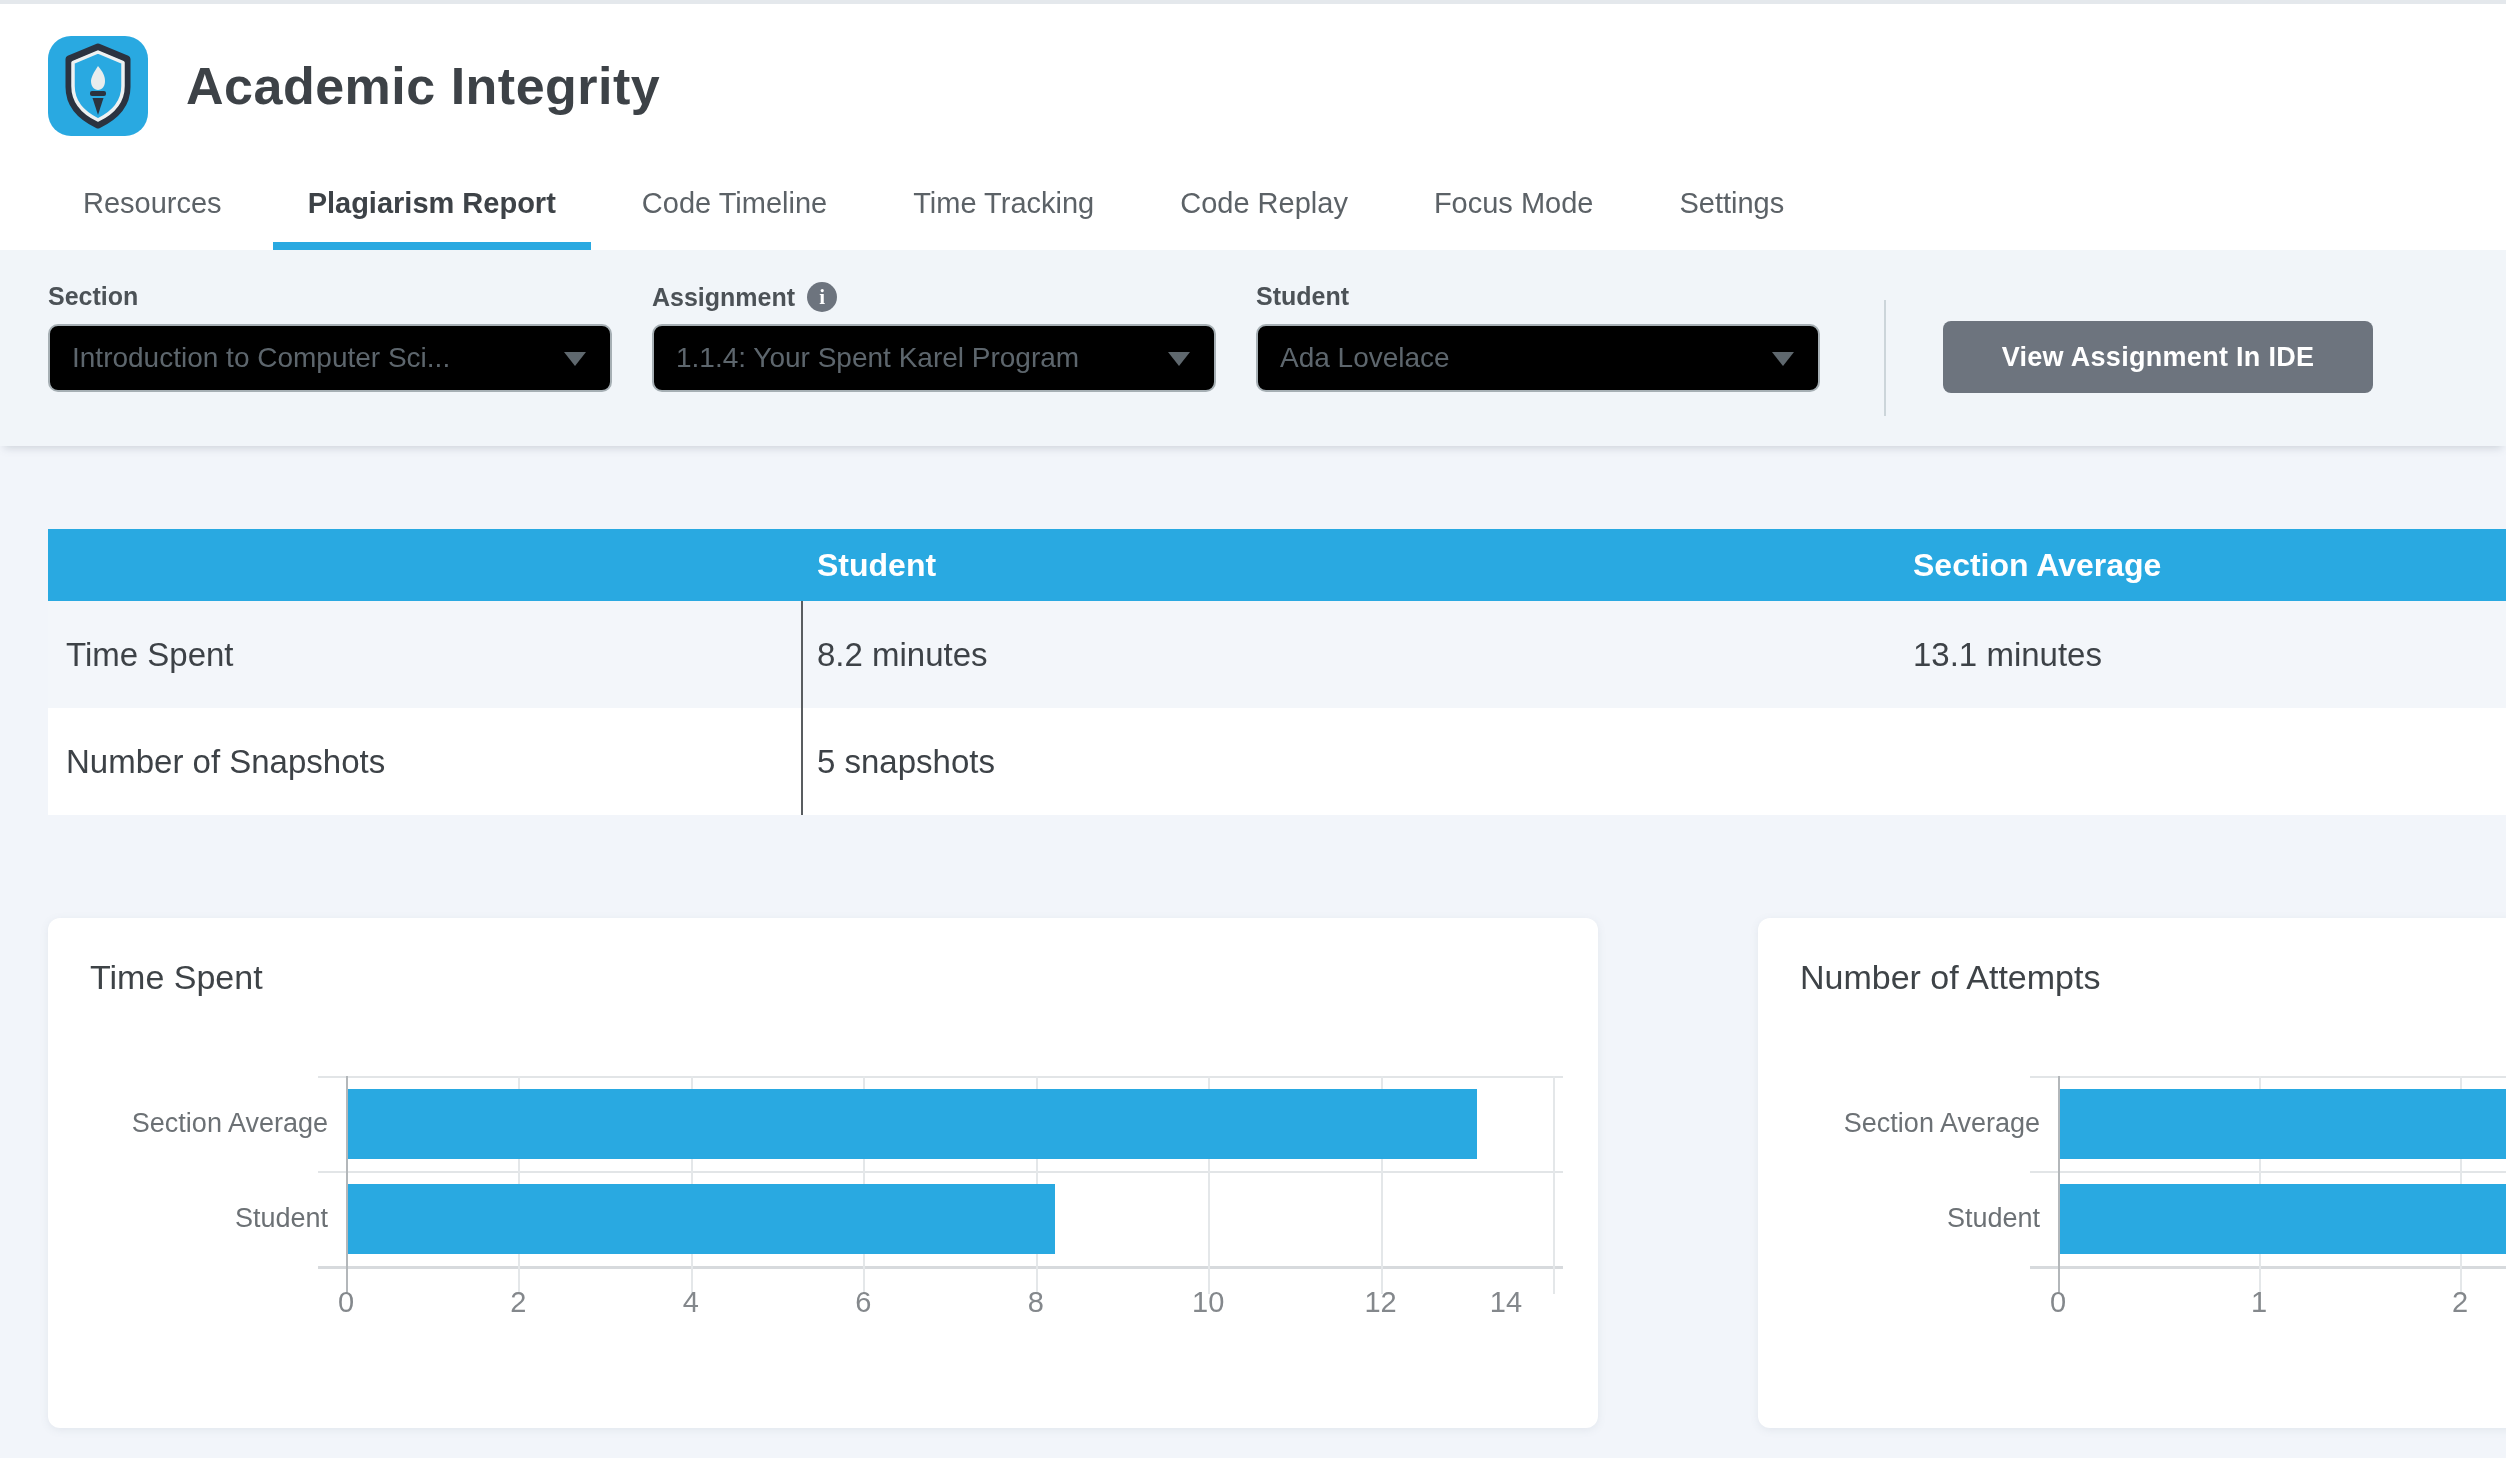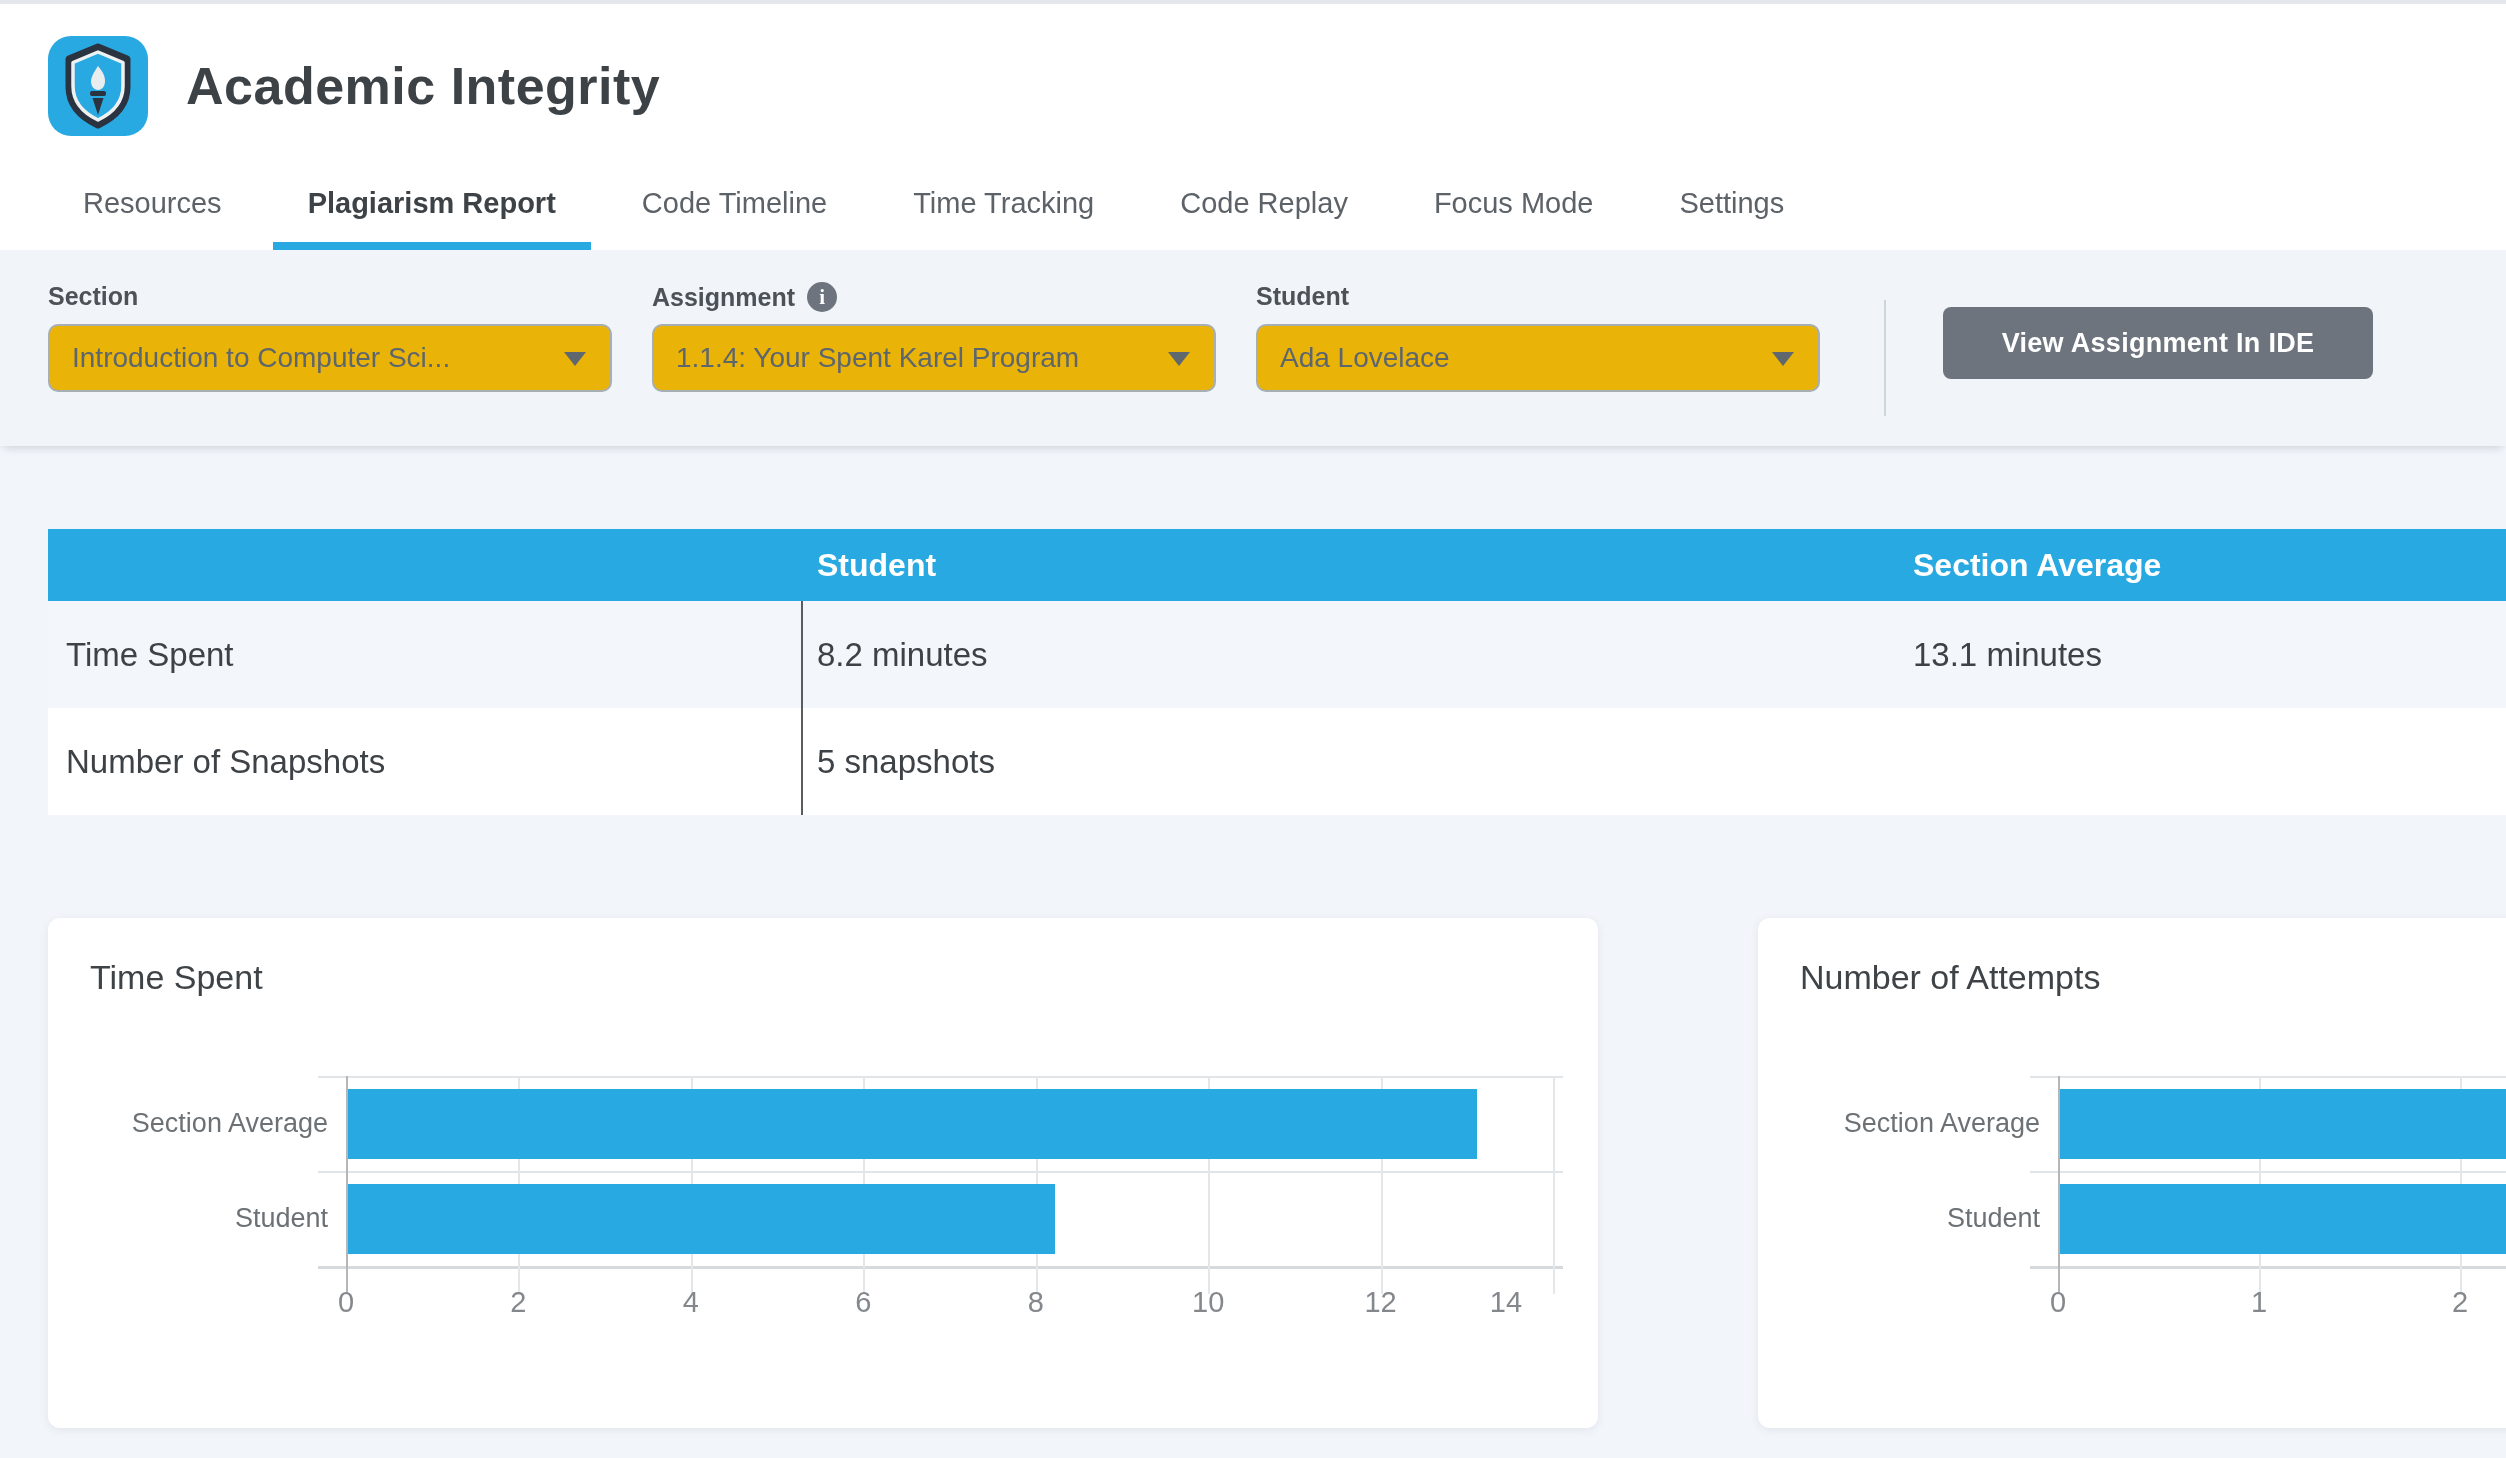--- a/index.html
+++ b/index.html
@@ -16,30 +16,30 @@
   .tabs { position:absolute; left:48px; bottom:0; display:flex; gap:16px; }
   .tab { padding:0 35px 22px; font-size:29px; color:#5c6267; border-bottom:8px solid transparent;
     white-space:nowrap; cursor:pointer; }
   .tab.active { font-weight:bold; color:#3d4247; border-bottom-color:#29a9e1; }
 
   
   .filterbar { position:absolute; left:0; top:250px; width:2506px; height:196px; background:#f1f5f9;
     box-shadow:0 6px 8px -4px rgba(100,112,128,.25); }
   .filter-label { position:absolute; top:32px; display:flex; align-items:center; gap:12px;
     font-size:25px; font-weight:bold; color:#4c5257; }
-  .select { position:absolute; top:74px; height:68px; background:#eab308; border:2px solid #a6afb4;
+  .select { position:absolute; top:74px; height:68px; background:#000000; border:2px solid #a6afb4;
     border-radius:10px; display:flex; align-items:center; padding:0 62px 0 22px;
     font-size:28px; color:#5d666d; white-space:nowrap; overflow:hidden; cursor:pointer; }
   .caret { position:absolute; right:24px; top:50%; margin-top:-6px; width:0; height:0;
     border-left:11px solid transparent; border-right:11px solid transparent; border-top:14px solid #5f686e; }
   .info-icon { width:30px; height:30px; border-radius:50%; background:#6d747e; color:#fff;
     font-size:21px; font-weight:bold; display:inline-flex; align-items:center; justify-content:center;
     font-family:"Liberation Serif", serif; cursor:pointer; }
   .vdivider { position:absolute; left:1884px; top:50px; width:2px; height:116px; background:#ccd5da; }
-  .ide-button { position:absolute; left:1943px; top:57px; width:430px; height:72px; background:#6d747e;
+  .ide-button { position:absolute; left:1943px; top:71px; width:430px; height:72px; background:#6d747e;
     border:none; border-radius:8px; color:#fff; font-size:27px; font-weight:bold;
     font-family:"Liberation Sans", sans-serif; letter-spacing:.3px; cursor:pointer; }
 
   
   .cmp-table { position:absolute; left:48px; top:529px; width:2458px; }
   .cmp-row { display:grid; grid-template-columns:753px 1096px 609px; }
   .cmp-head { height:72px; background:#29a9e1; }
   .cmp-head .cell { color:#fff; font-weight:bold; font-size:32px; display:flex; align-items:center; }
   .cmp-body { height:107px; }
   .row-a { background:#f3f6fa; } .row-b { background:#ffffff; }

